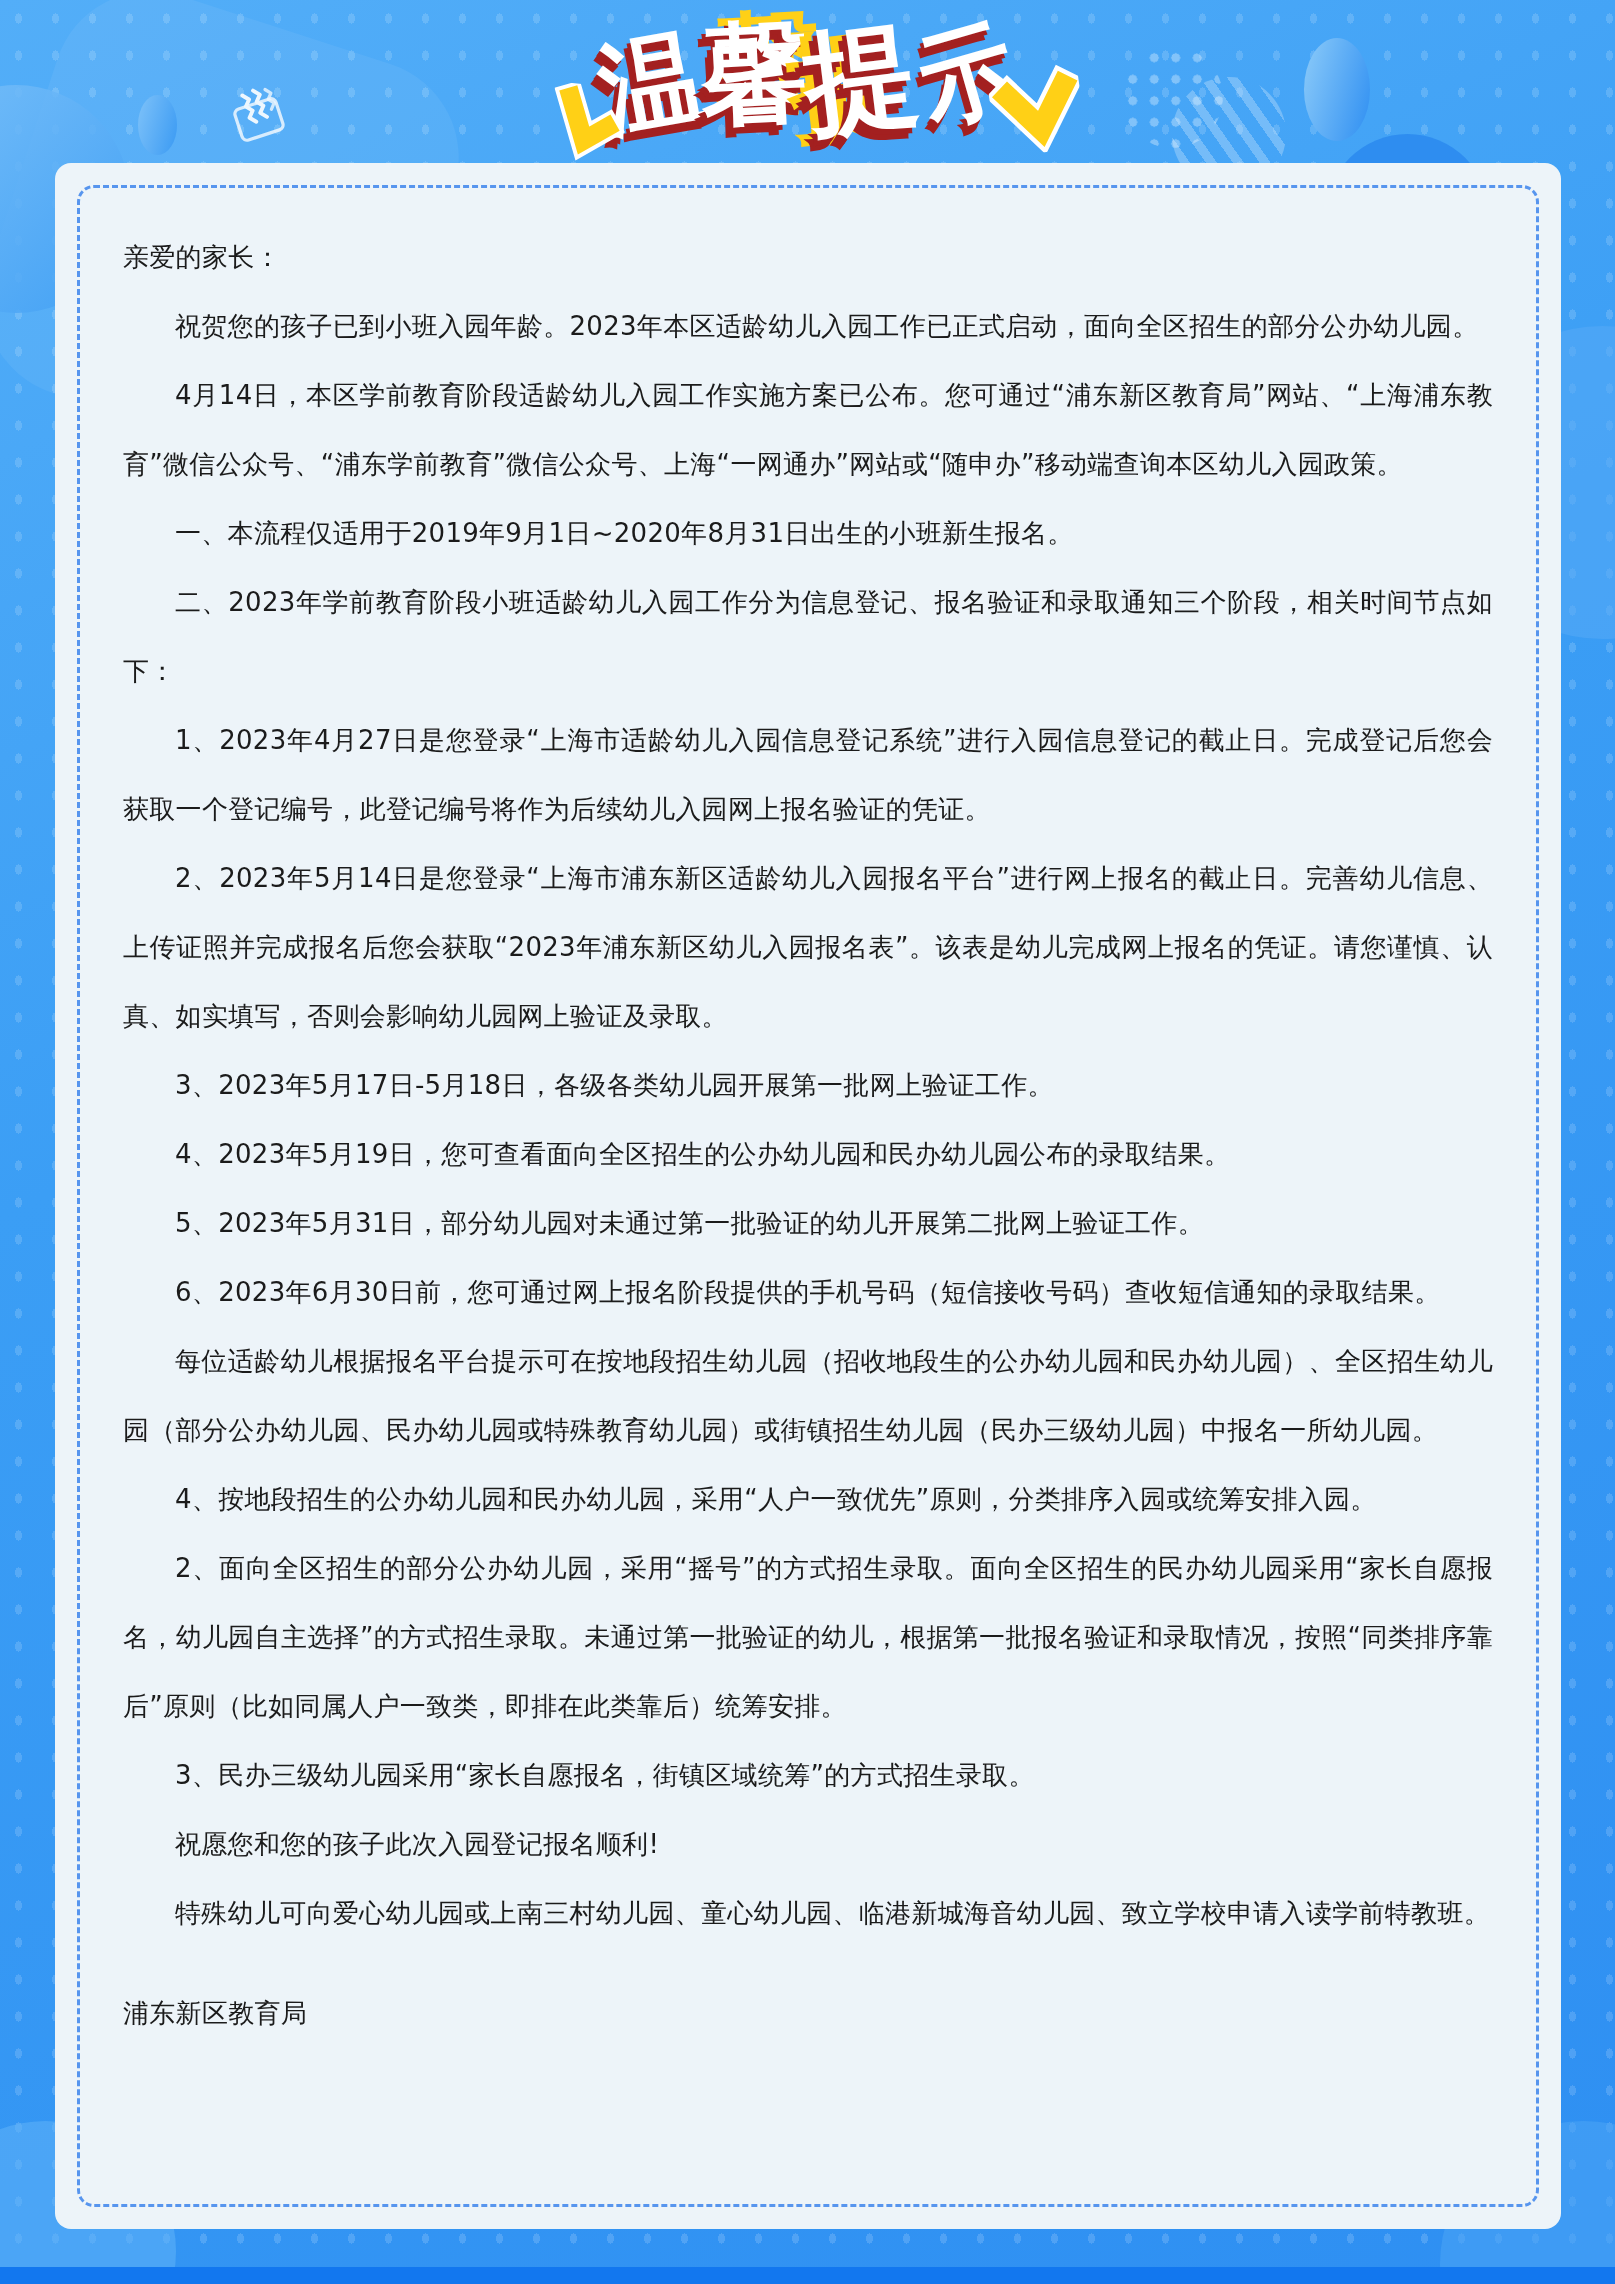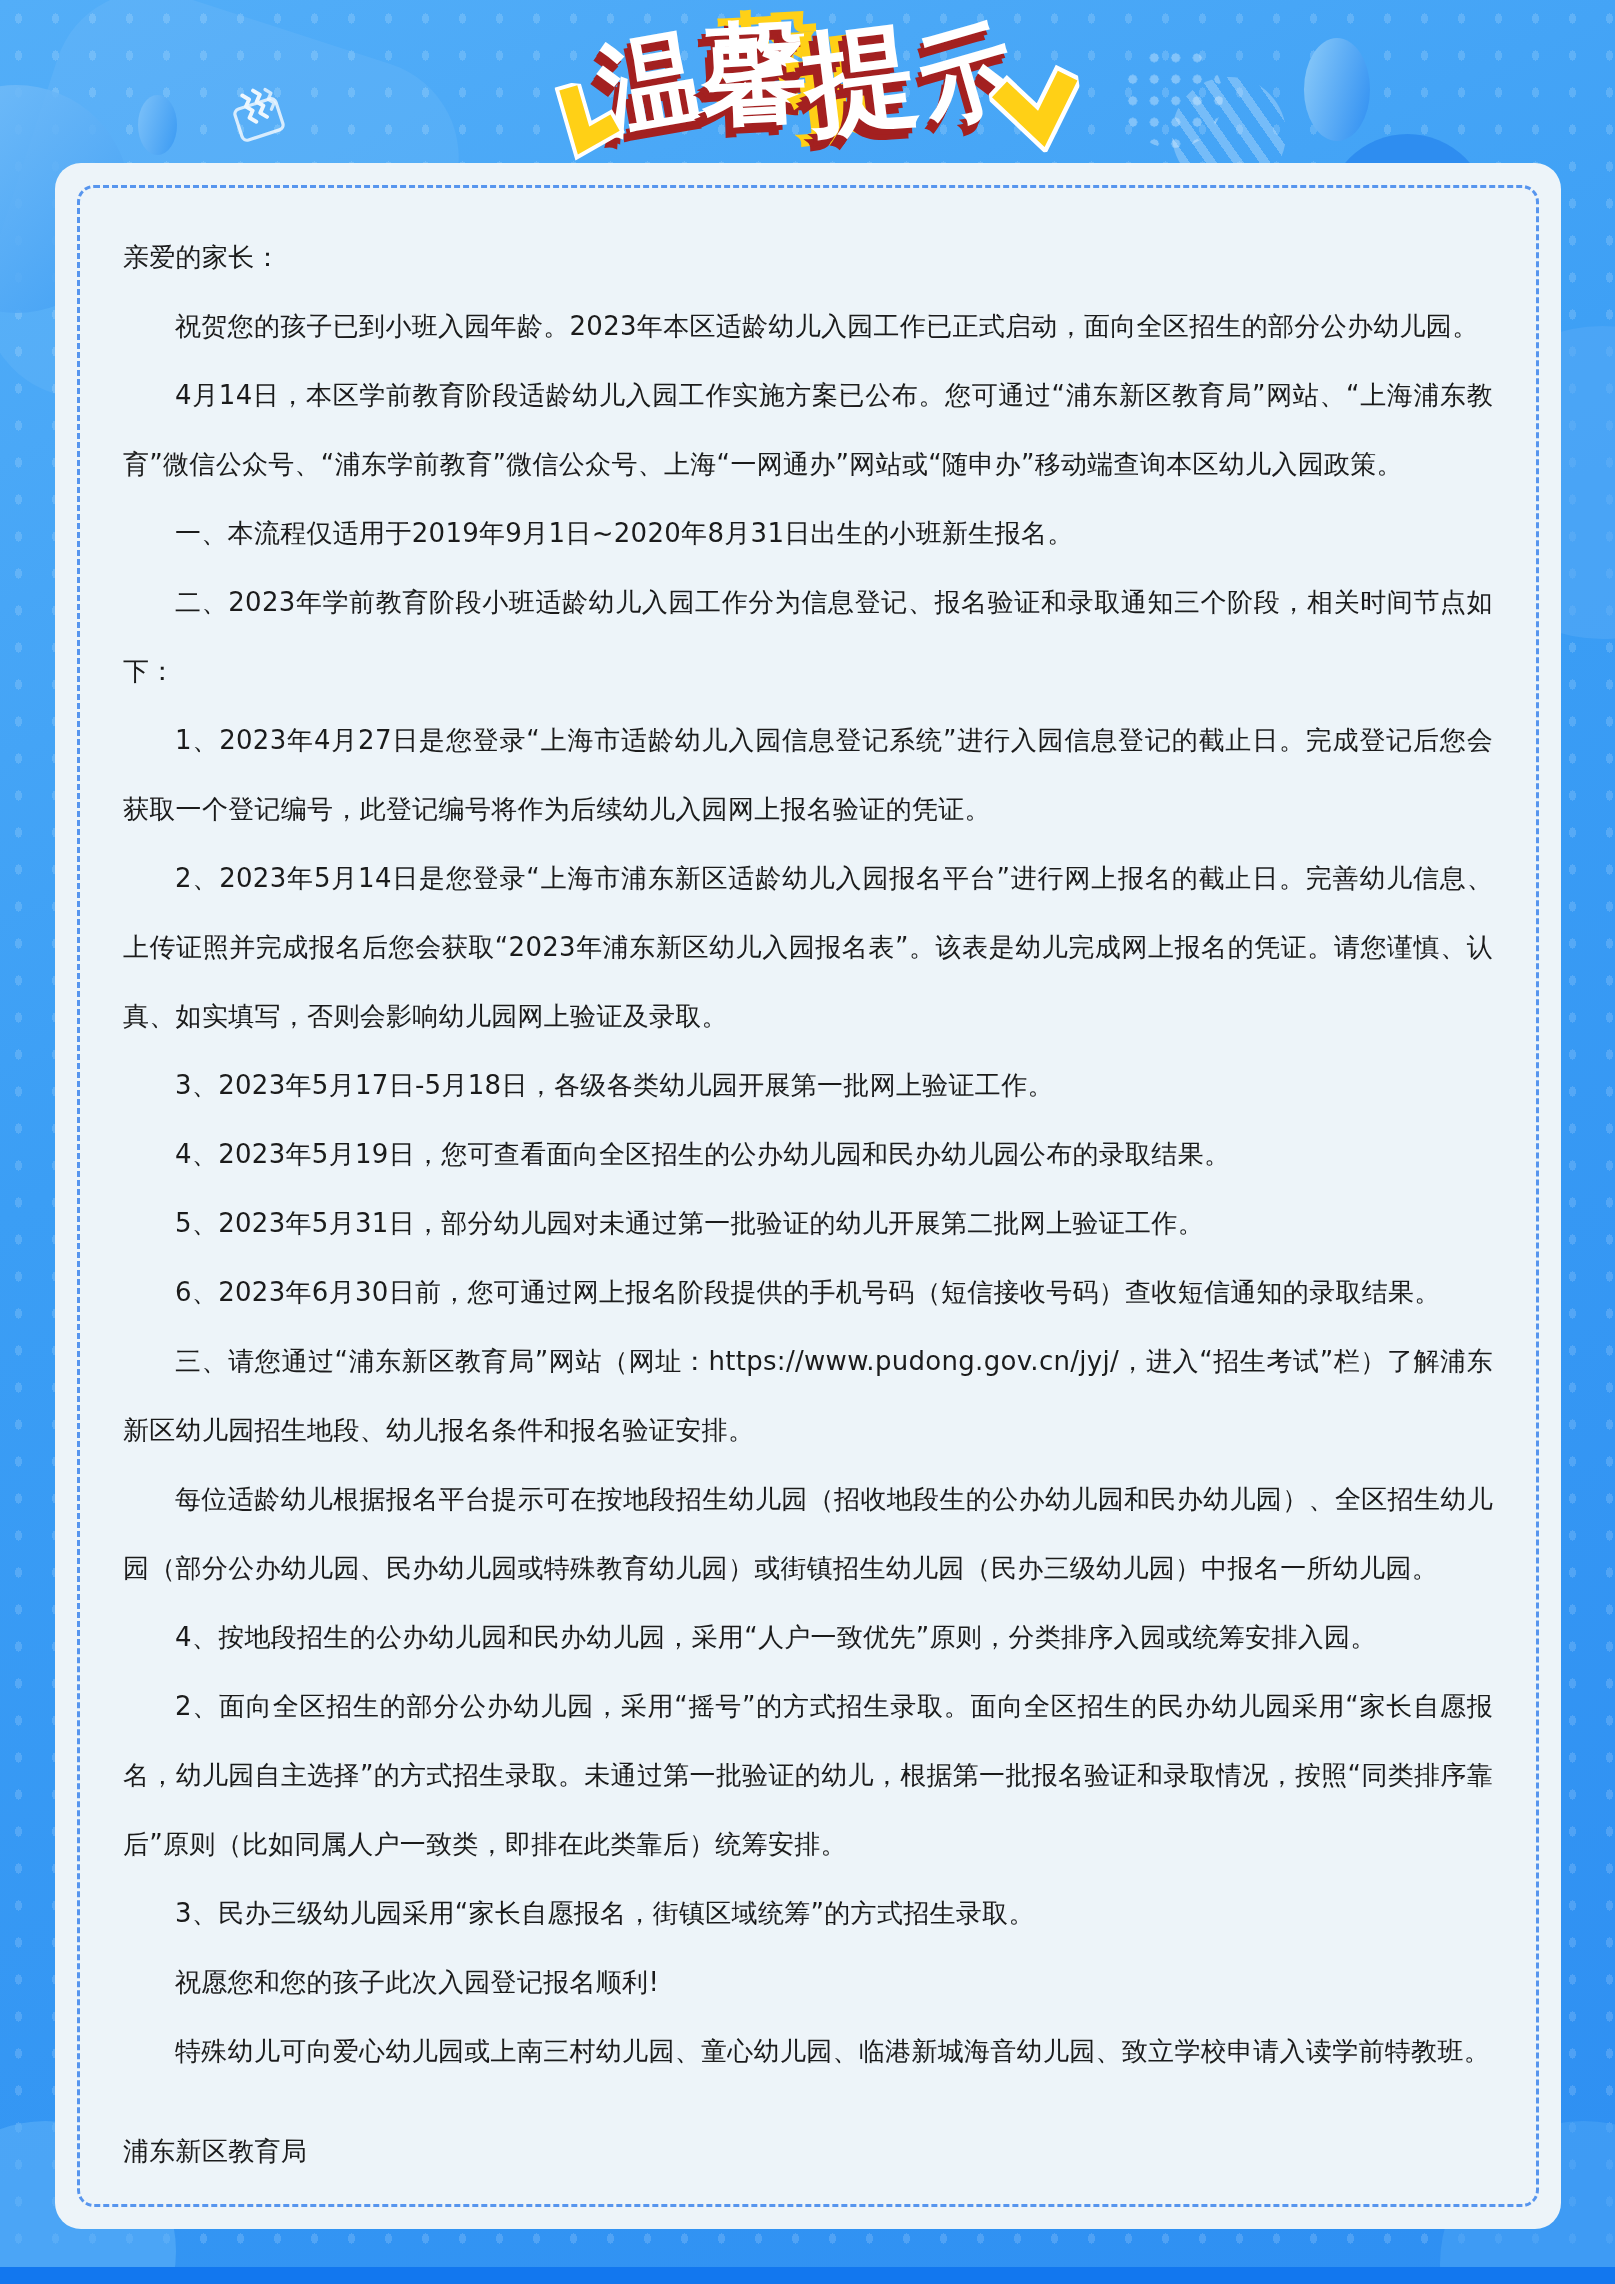--- a/index.html
+++ b/index.html
@@ -52,21 +52,21 @@
   .title .char:nth-child(2){ transform:rotate(-3deg) scale(1.07); text-shadow:-3.9px 4.6px 0 #a32020,-7.8px 9px 0 #a32020, 11.7px -9px 0 #ffd016; }
   .title .char:nth-child(3){ transform:rotate(-7deg) translateY(5.2px) scale(1.1); text-shadow:-3.9px 4.6px 0 #a32020,-7.8px 9px 0 #a32020,-15.6px 3.9px 0 #ffd016; }
   .title .char:nth-child(4){ transform:rotate(-16deg) translateY(0) scaleX(.92); }
   .title-arrow { position:absolute; z-index:3; }
   .arrow-left  { left:551px;  top:85px; width:78px; height:78px; transform:rotate(6deg); }
   .arrow-right { left:991px; top:62px;  width:91px; height:91px; transform:rotate(-8deg); }
 
   
   .card {
     position:absolute; left:55px; right:55px; top:163px; bottom:55px; z-index:2;
-    background:#edf4f9; border-radius:26px; overflow:hidden;
+    background:#edf4f9; border-radius:16px; overflow:hidden;
   }
   .card-border {
     position:absolute; inset:22px; border:3.3px dashed #5795ee; border-radius:17px; pointer-events:none;
   }
   .card-text { position:absolute; inset:22px; padding:38px 46px 0 46px; overflow:hidden; }
   .card-text p { margin:0; font-size:26px; line-height:69px; color:#1b1b1b; text-align:justify; letter-spacing:0.3px; }
   .salutation { text-indent:0; }
   .para { text-indent:2em; }
   .signature { text-align:left; text-indent:0; margin-top:31px !important; }
 </style>
@@ -116,21 +116,20 @@
       <p class="para">祝贺您的孩子已到小班入园年龄。2023年本区适龄幼儿入园工作已正式启动，面向全区招生的部分公办幼儿园。</p>
       <p class="para">4月14日，本区学前教育阶段适龄幼儿入园工作实施方案已公布。您可通过“浦东新区教育局”网站、“上海浦东教育”微信公众号、“浦东学前教育”微信公众号、上海“一网通办”网站或“随申办”移动端查询本区幼儿入园政策。</p>
       <p class="para">一、本流程仅适用于2019年9月1日~2020年8月31日出生的小班新生报名。</p>
       <p class="para">二、2023年学前教育阶段小班适龄幼儿入园工作分为信息登记、报名验证和录取通知三个阶段，相关时间节点如下：</p>
       <p class="para">1、2023年4月27日是您登录“上海市适龄幼儿入园信息登记系统”进行入园信息登记的截止日。完成登记后您会获取一个登记编号，此登记编号将作为后续幼儿入园网上报名验证的凭证。</p>
       <p class="para">2、2023年5月14日是您登录“上海市浦东新区适龄幼儿入园报名平台”进行网上报名的截止日。完善幼儿信息、上传证照并完成报名后您会获取“2023年浦东新区幼儿入园报名表”。该表是幼儿完成网上报名的凭证。请您谨慎、认真、如实填写，否则会影响幼儿园网上验证及录取。</p>
       <p class="para">3、2023年5月17日-5月18日，各级各类幼儿园开展第一批网上验证工作。</p>
       <p class="para">4、2023年5月19日，您可查看面向全区招生的公办幼儿园和民办幼儿园公布的录取结果。</p>
       <p class="para">5、2023年5月31日，部分幼儿园对未通过第一批验证的幼儿开展第二批网上验证工作。</p>
       <p class="para">6、2023年6月30日前，您可通过网上报名阶段提供的手机号码（短信接收号码）查收短信通知的录取结果。</p>
-      <p class="para">三、请您通过“浦东新区教育局”网站（网址：https://www.pudong.gov.cn/jyj/，进入“招生考试”栏）了解浦东新区幼儿园招生地段、幼儿报名条件和报名验证安排。</p>
       <p class="para">每位适龄幼儿根据报名平台提示可在按地段招生幼儿园（招收地段生的公办幼儿园和民办幼儿园）、全区招生幼儿园（部分公办幼儿园、民办幼儿园或特殊教育幼儿园）或街镇招生幼儿园（民办三级幼儿园）中报名一所幼儿园。</p>
       <p class="para">4、按地段招生的公办幼儿园和民办幼儿园，采用“人户一致优先”原则，分类排序入园或统筹安排入园。</p>
       <p class="para">2、面向全区招生的部分公办幼儿园，采用“摇号”的方式招生录取。面向全区招生的民办幼儿园采用“家长自愿报名，幼儿园自主选择”的方式招生录取。未通过第一批验证的幼儿，根据第一批报名验证和录取情况，按照“同类排序靠后”原则（比如同属人户一致类，即排在此类靠后）统筹安排。</p>
       <p class="para">3、民办三级幼儿园采用“家长自愿报名，街镇区域统筹”的方式招生录取。</p>
       <p class="para">祝愿您和您的孩子此次入园登记报名顺利!</p>
       <p class="para">特殊幼儿可向爱心幼儿园或上南三村幼儿园、童心幼儿园、临港新城海音幼儿园、致立学校申请入读学前特教班。</p>
       <p class="para signature">浦东新区教育局</p>
     </div>
   </div>
 

